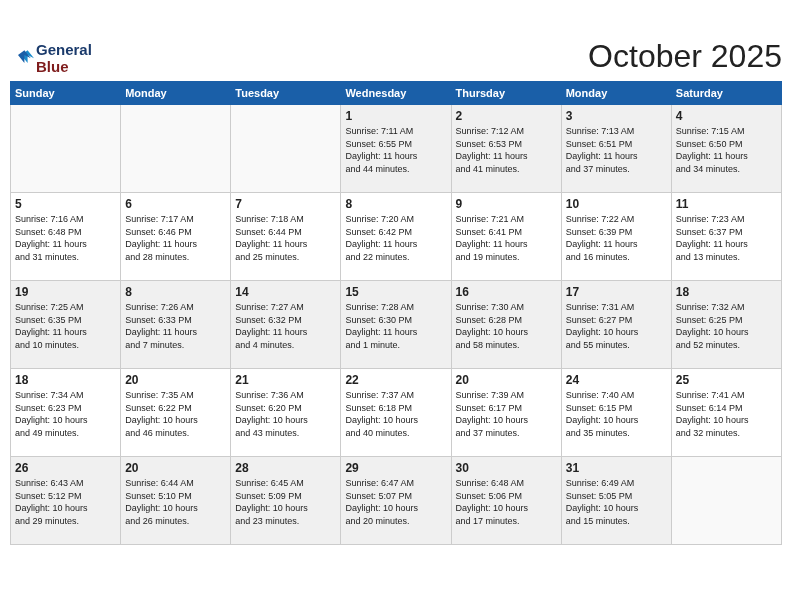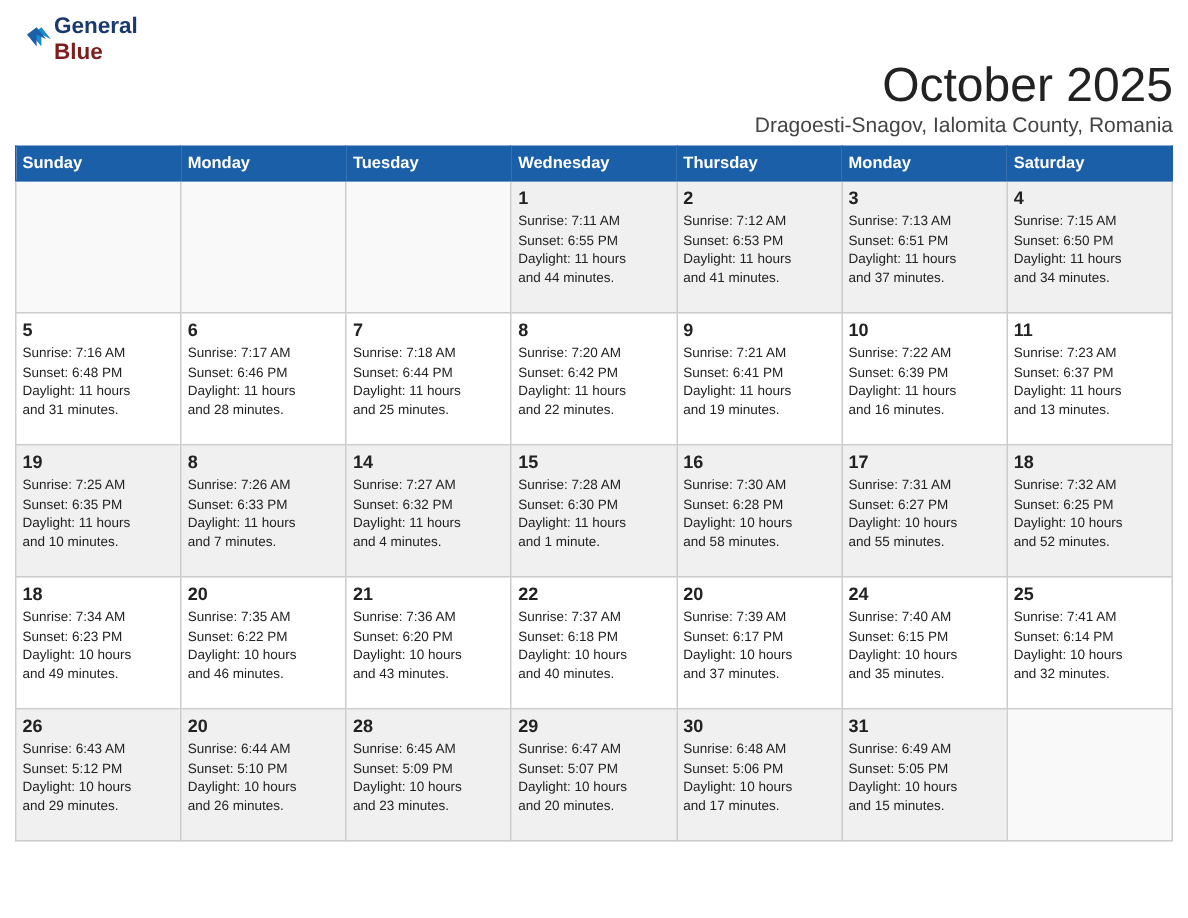--- a/index.html
+++ b/index.html
@@ -11,21 +11,21 @@
     }
     .page {
       width: 792px;
       min-height: 612px;
       background: #fff;
       padding: 10px;
     }
     .header {
       display: flex;
       justify-content: space-between;
-      align-items: flex-start;
+      align-items: flex-end;
       margin-bottom: 6px;
       gap: 12px;
     }
     .logo {
       display: flex;
       align-items: center;
     }
     .logo-icon {
       width: 24px;
       height: 24px;
@@ -102,21 +102,20 @@
         <polygon points="22,4 30,14 22,10 22,20 14,10" fill="#1a8bcc"></polygon>
         <polygon points="18,4 26,14 18,10 18,20 10,10" fill="#1a5fa8"></polygon>
       </svg>
       <div>
         <div style="font-size:15px;font-weight:bold;color:#1a3a6b;line-height:1.1;">General</div>
         <div style="font-size:15px;font-weight:bold;color:#7f1d1d;line-height:1.1;">Blue</div>
       </div>
     </div>
     <div class="title-section">
       <div class="month-title">October 2025</div>
-      <div class="subtitle">Dragoesti-Snagov, Ialomita County, Romania</div>
     </div>
   </div>
 
   <table class="calendar">
     <thead>
       <tr>
         <th>Sunday</th>
         <th>Monday</th>
         <th>Tuesday</th>
         <th>Wednesday</th>

